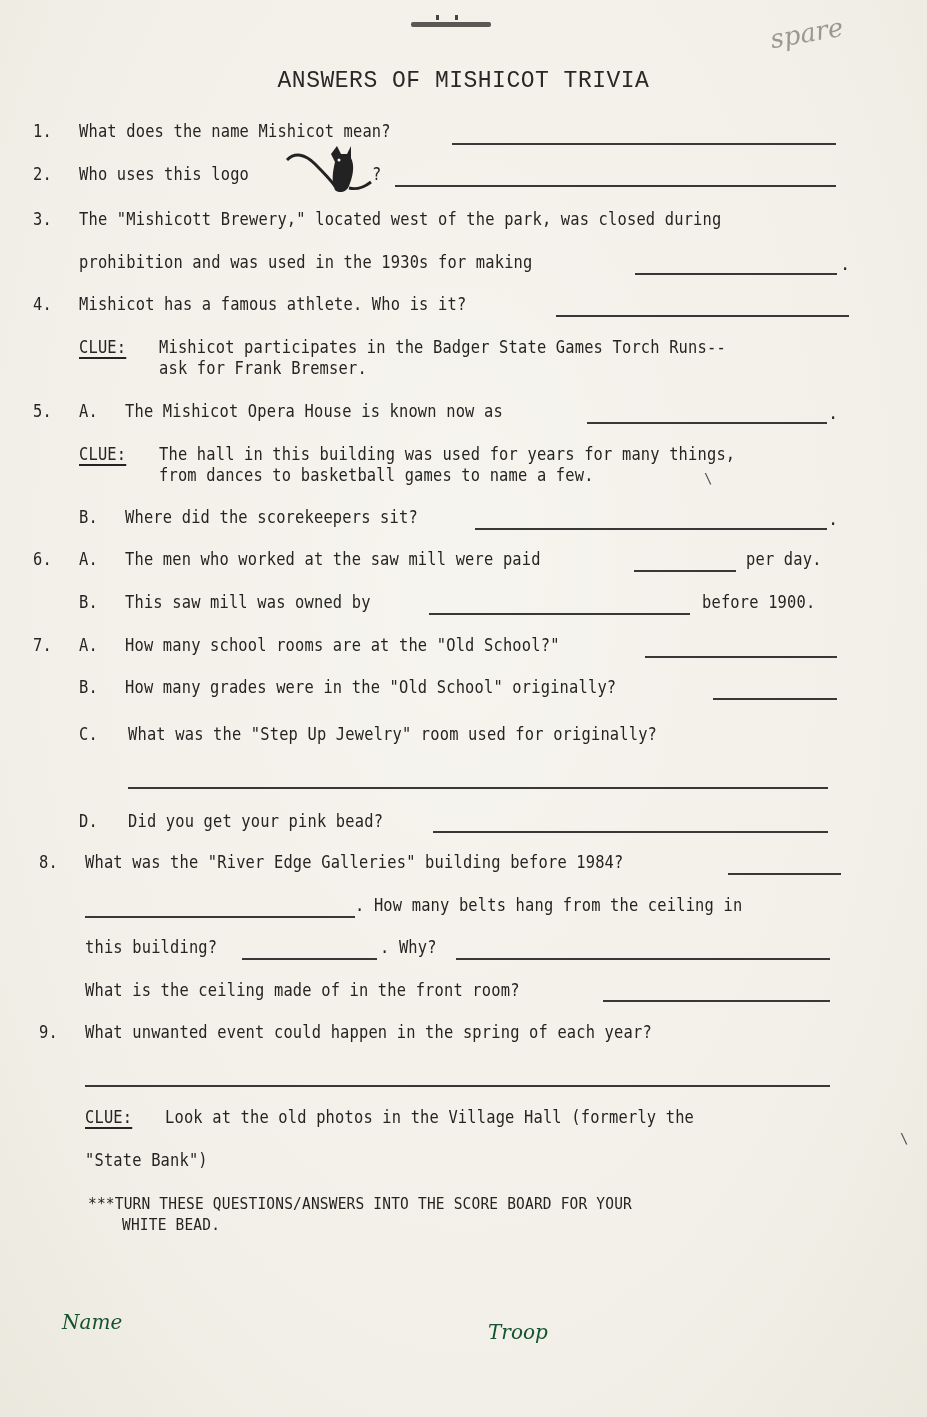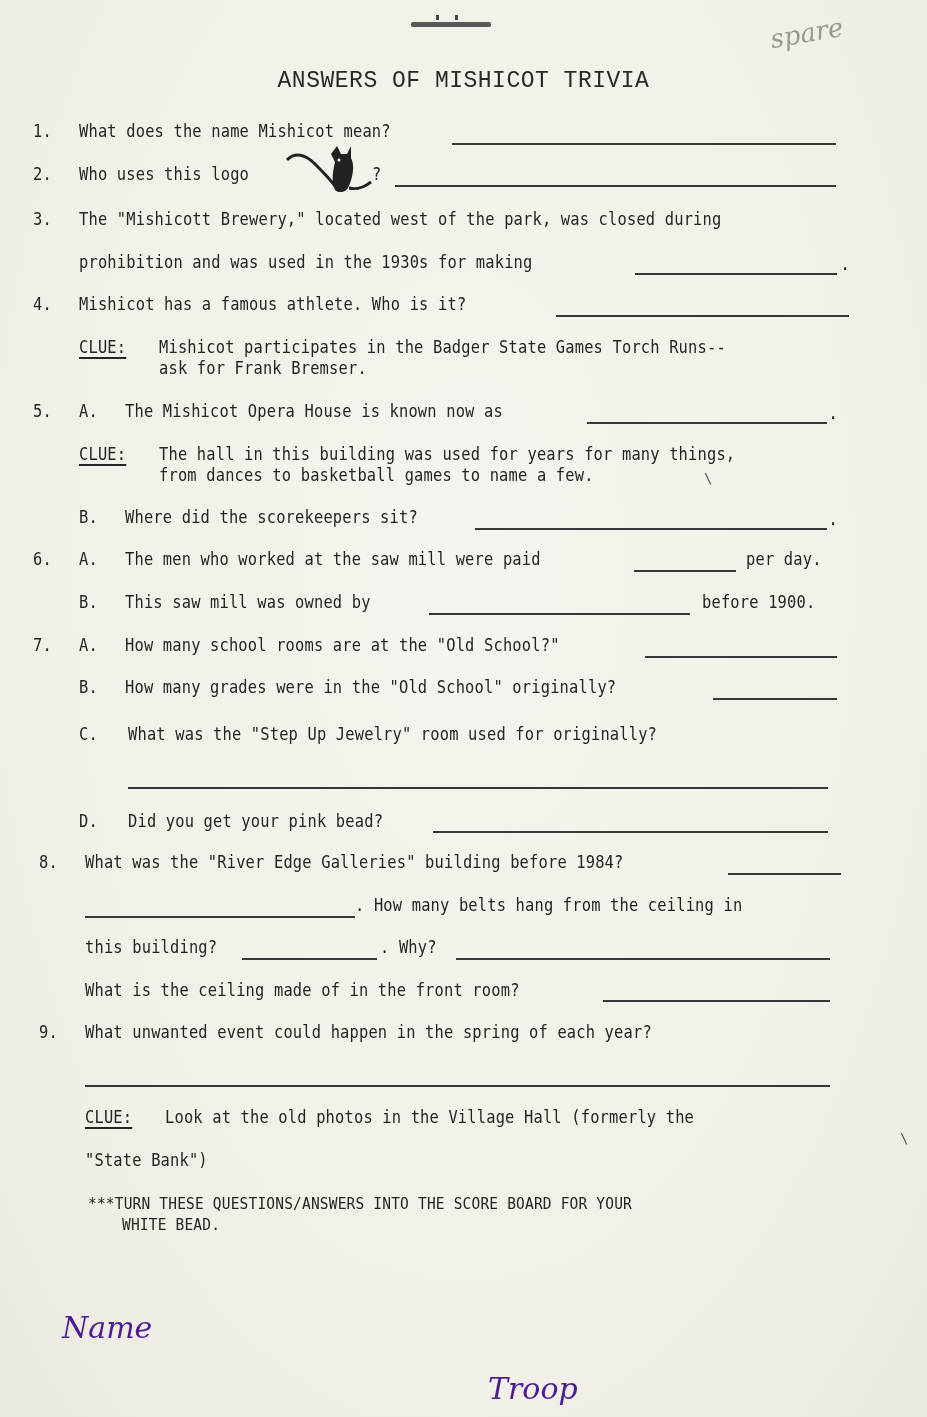--- a/index.html
+++ b/index.html
@@ -13,21 +13,21 @@
   .paper { position: absolute; inset: 0; background: radial-gradient(ellipse at 50% 40%, #f6f4ee 0%, #f1efe7 70%, #ebe8de 100%); }
   .staple { position: absolute; left: 411px; top: 22px; width: 80px; height: 5px; background: #5a5855; border-radius: 2px; }
   .staple-dot { position: absolute; top: 15px; width: 3px; height: 5px; background: #444; }
   .pencil-note { position: absolute; left: 770px; top: 18px; font-family: "DejaVu Serif", serif; font-style: italic; font-size: 26px; color: #9a9891; transform: rotate(-10deg); }
   .title { position: absolute; left: 0; width: 927px; top: 68px; text-align: center; font-family: "Liberation Mono", "DejaVu Sans Mono", monospace; font-size: 23px; letter-spacing: 0.5px; color: #2a2826; }
   .line { position: absolute; font-size: 17.5px; white-space: nowrap; transform-origin: left top; transform: scaleX(0.88); letter-spacing: 0.2px; }
   .blank { position: absolute; height: 0; border-bottom: 2px solid #3a3836; }
   .dot { position: absolute; font-size: 17px; }
   .clue-label { text-decoration: underline; text-decoration-thickness: 2px; text-underline-offset: 4px; }
   .logo { position: absolute; left: 285px; top: 146px; width: 108px; height: 50px; }
-  .hand { position: absolute; font-family: "DejaVu Serif", serif; font-style: italic; font-size: 30px; color: #4c1d95; }
+  .hand { position: absolute; font-family: "DejaVu Serif", serif; font-style: italic; font-size: 20px; color: #14532d; }
   .stray { position: absolute; color: #555; font-size: 14px; }
 </style>
 </head>
 <body>
 
 <div class="paper"></div>
 <div class="staple"></div>
 <div class="staple-dot" style="left:436px"></div>
 <div class="staple-dot" style="left:455px"></div>
 <div class="pencil-note">spare</div>
@@ -115,16 +115,16 @@
 <div class="line" style="left:85px;top:1022px">What unwanted event could happen in the spring of each year?</div>
 <div class="blank" style="left:85px;top:1085px;width:745px"></div>
 <div class="line" style="left:85px;top:1107px"><span class="clue-label">CLUE:</span></div>
 <div class="line" style="left:165px;top:1107px">Look at the old photos in the Village Hall (formerly the</div>
 <div class="line" style="left:85px;top:1150px">"State Bank")</div>
 
 <div class="line" style="left:88px;top:1194px;font-size:16.5px">***TURN THESE QUESTIONS/ANSWERS INTO THE SCORE BOARD FOR YOUR</div>
 <div class="line" style="left:122px;top:1215px;font-size:16.5px">WHITE BEAD.</div>
 
 <div class="hand" style="left:62px;top:1310px">Name</div>
-<div class="hand" style="left:488px;top:1371px">Troop</div>
+<div class="hand" style="left:488px;top:1320px">Troop</div>
 
 <div class="stray" style="left:900px;top:1130px">\</div>
 <div class="stray" style="left:704px;top:470px">\</div>
 
 </body></html>

